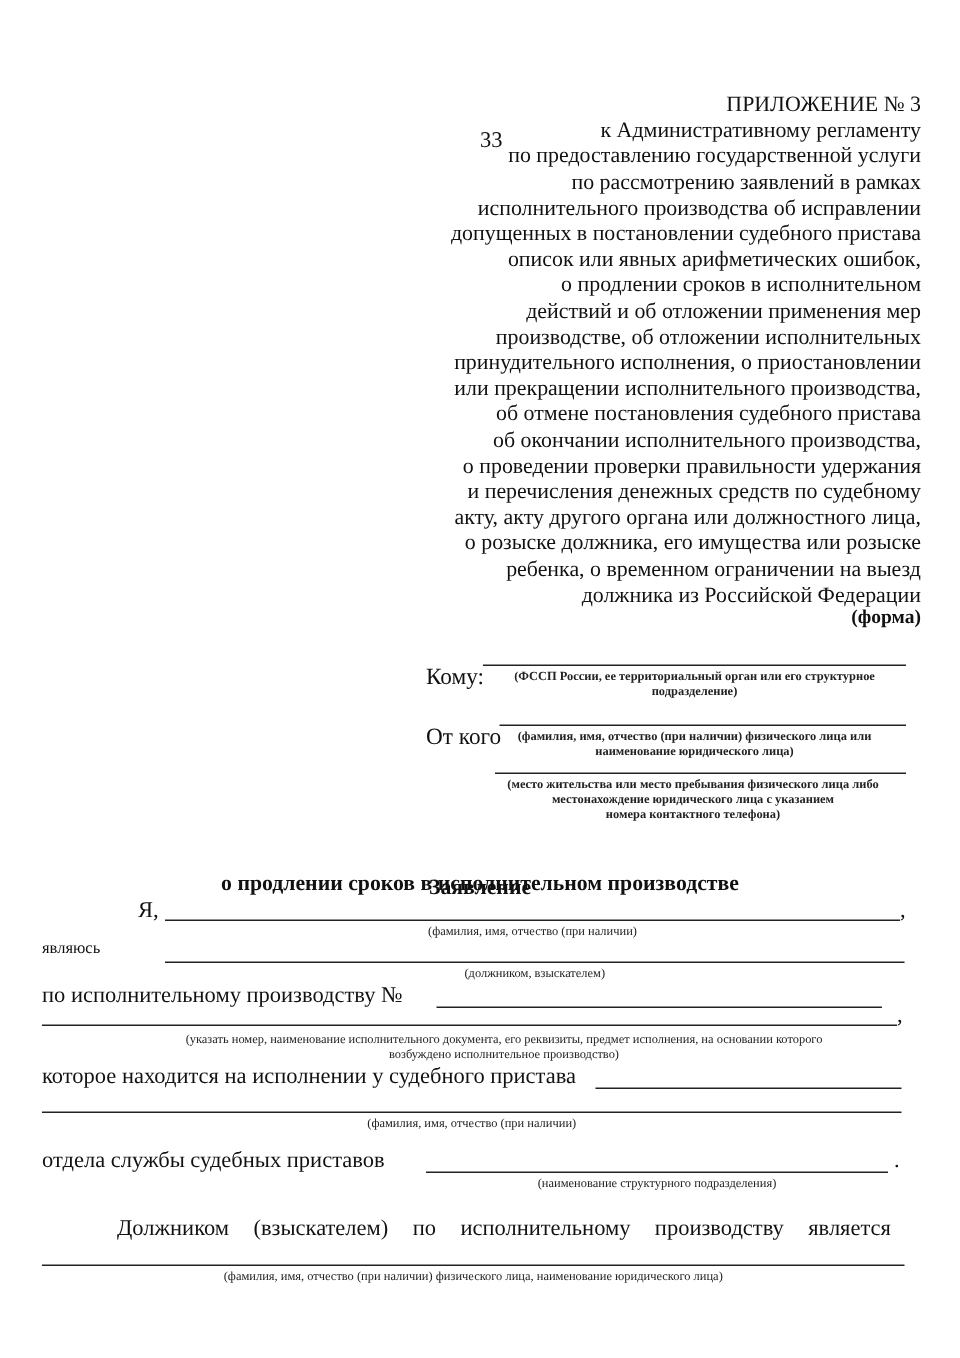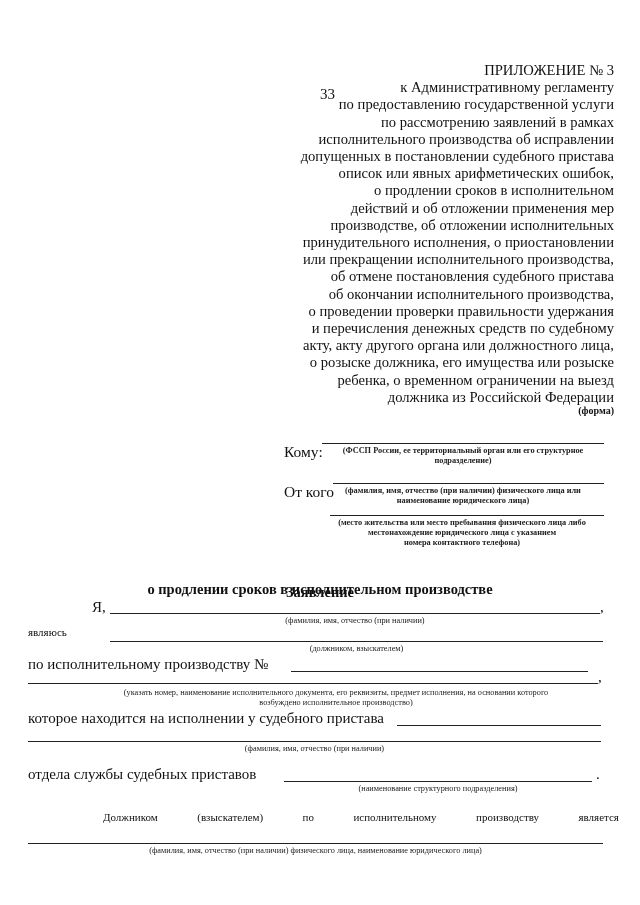--- a/index.html
+++ b/index.html
@@ -3,28 +3,28 @@
 <meta charset="utf-8">
 <style>
   html, body { margin: 0; padding: 0; background: #ffffff; }
   body { width: 640px; height: 905px; position: relative; overflow: hidden;
          font-family: "Liberation Serif", "DejaVu Serif", serif; color: #111; }
   .abs { position: absolute; }
   .page-number { left: 320px; top: 42px; font-size: 15px; margin-top: 44px; }
   .header-block { left: 268px; top: 62px; width: 346px; text-align: center;
                   font-size: 14.6px; line-height: 17.2px; }
   .header-block div { white-space: nowrap; text-align: right; }
-  .forma { font-size: 10px; line-height: 10px; font-weight: bold; }
+  .forma { font-size: 13px; line-height: 10px; font-weight: bold; }
   .hint { font-size: 8.3px; line-height: 10px; text-align: center; font-weight: bold; color: #222; }
   .hint-light { font-size: 8.3px; line-height: 10px; text-align: center; color: #222; }
   .label-lg { font-size: 15.5px; white-space: nowrap; margin-top: 16px; }
   .line { border-bottom: 1px solid #222; height: 0; }
   .title { left: 0; width: 640px; text-align: center; font-weight: bold; font-size: 14.5px; }
   .body-text { font-size: 15px; white-space: nowrap; }
-  .just-row { left: 103px; width: 516px; top: 811px; font-size: 11px;
+  .just-row { left: 78px; width: 516px; top: 811px; font-size: 15px;
               display: flex; justify-content: space-between; }
 </style>
 </head>
 <body>
 
 <div class="abs page-number">33</div>
 
 <div class="abs header-block">
   <div>ПРИЛОЖЕНИЕ № 3</div>
   <div>к Административному регламенту</div>

